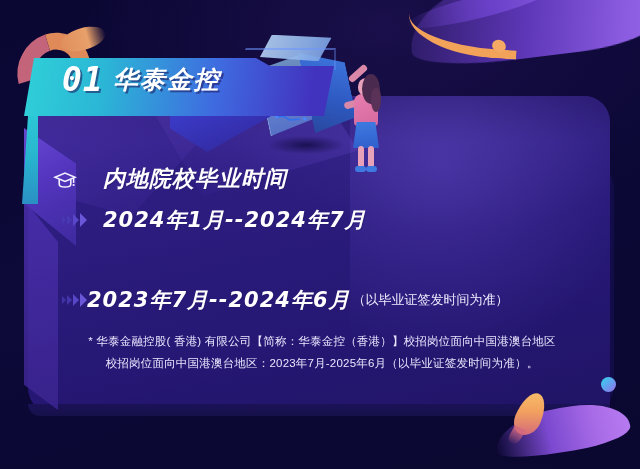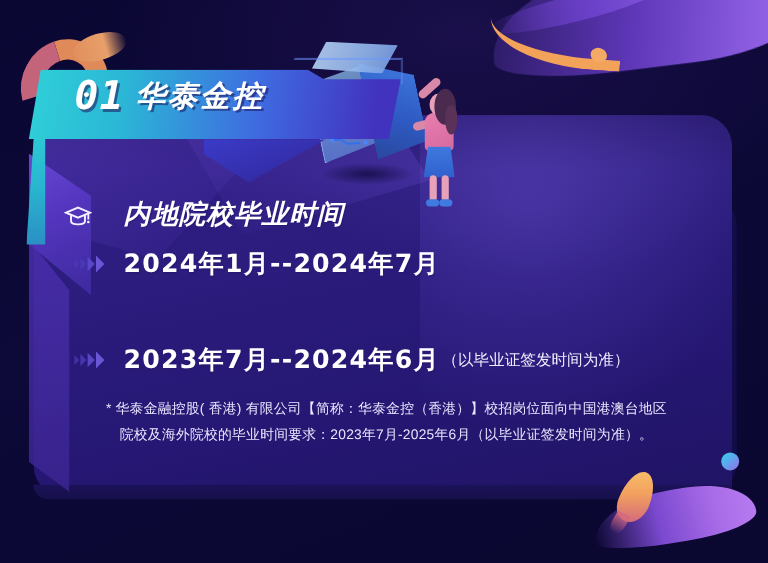--- a/index.html
+++ b/index.html
@@ -277,21 +277,21 @@
     border-color:transparent transparent transparent #4a3bb5;
   }
   .chev i:nth-child(1){ border-width:4px 0 4px 4px; opacity:.75; }
   .chev i:nth-child(2){ border-width:5px 0 5px 5px; opacity:.85; }
   .chev i:nth-child(3){ border-width:6px 0 6px 6px; opacity:.95;
     border-left-color:#5a49c9; }
   .chev i:nth-child(4){ border-width:7px 0 7px 7px;
     border-left-color:#6a57d8; }
 
   .date-txt{
-    font-size:21px; font-weight:bold; 
+    font-size:21px; font-weight:bold; font-style:italic;
     color:#fff; letter-spacing:1px; white-space:nowrap;
     text-shadow:1px 1px 0 rgba(40,24,110,.6);
     font-family:"DejaVu Sans","Liberation Sans",sans-serif;
   }
   .date-note{
     font-size:13px; font-weight:normal; font-style:normal;
     color:#f0ecff; letter-spacing:0; margin-left:2px;
   }
 
   .note{
@@ -400,26 +400,26 @@
   </div>
 
 
   <div class="row" style="left:62px; top:286px;">
     <div class="chev">
       <i></i>
         <i></i>
         <i></i>
         <i></i>
     </div>
-    <div class="date-txt" style="margin-left:16px;">2023年7月--2024年6月</div>
+    <div class="date-txt" style="">2023年7月--2024年6月</div>
     <div class="date-note">（以毕业证签发时间为准）</div>
   </div>
 
   <div class="note">
     <span>* 华泰金融控股( 香港) 有限公司【简称：华泰金控（香港）】校招岗位面向中国港澳台地区</span>
-    <span>院校及海外院校的毕业时间要求：2023年7月-2025年6月（以毕业证签发时间为准）。</span>
+    <span>校招岗位面向中国港澳台地区：2023年7月-2025年6月（以毕业证签发时间为准）。</span>
   </div>
 
   <div class="bl-swoosh"></div>
   <div class="bl-drop"></div>
   <div class="bl-dot"></div>
 
 </div>
 
 </body></html>

